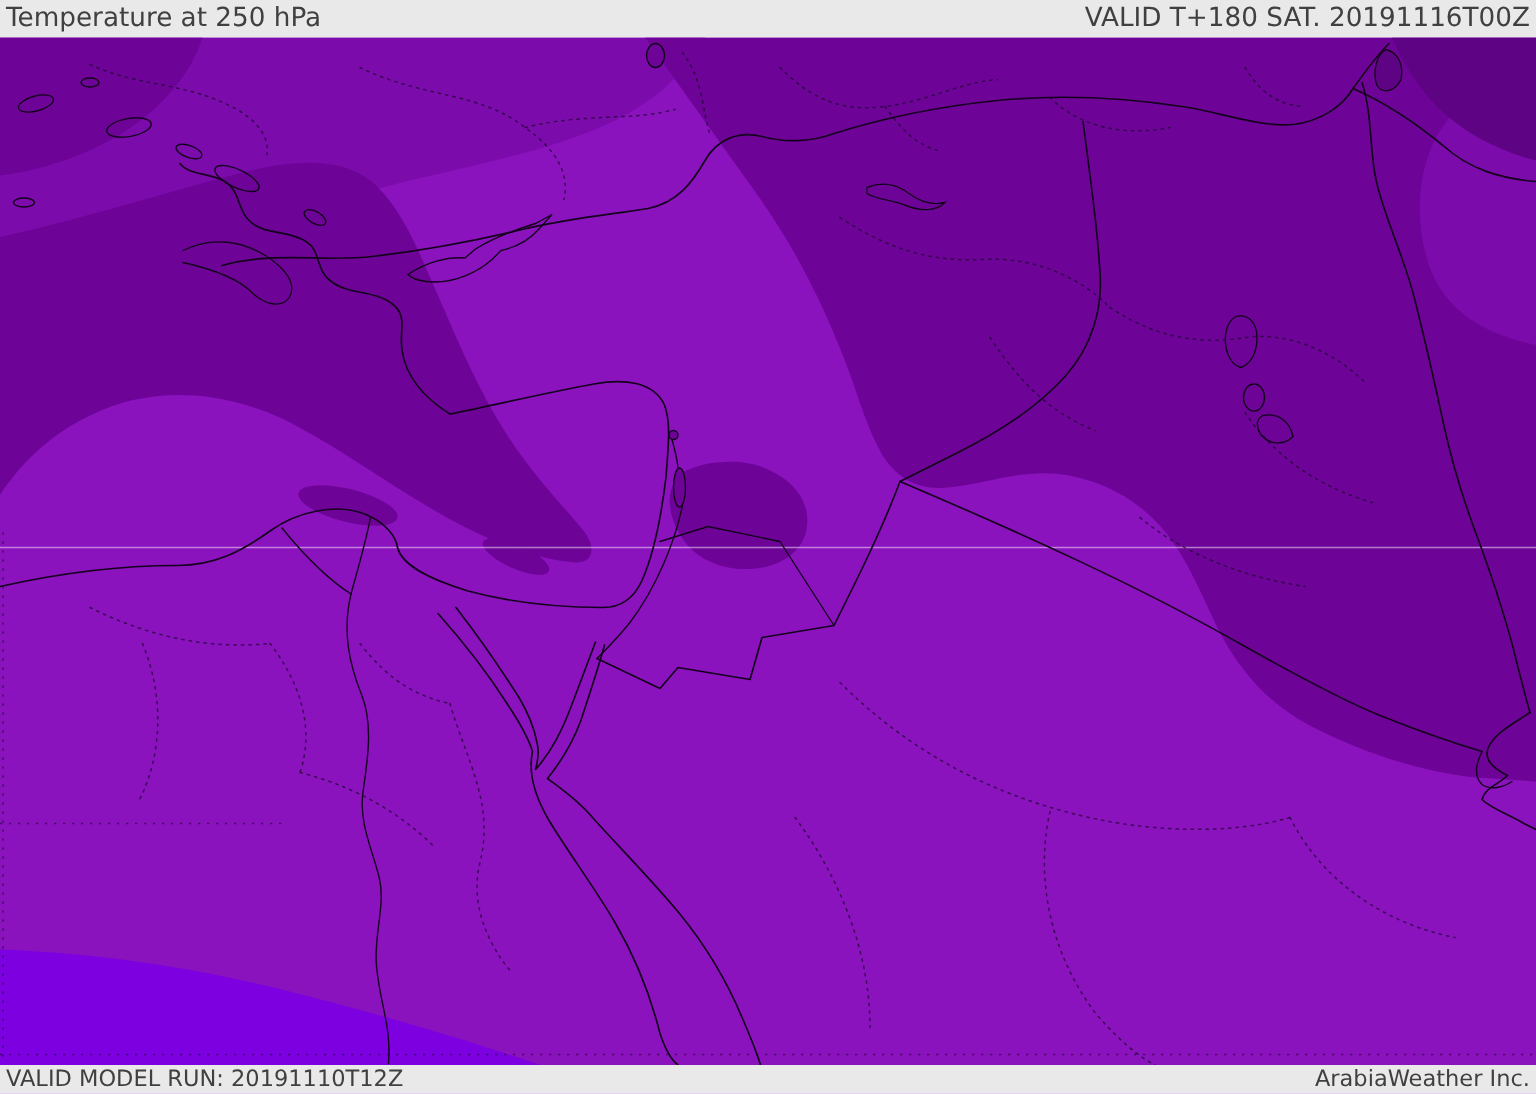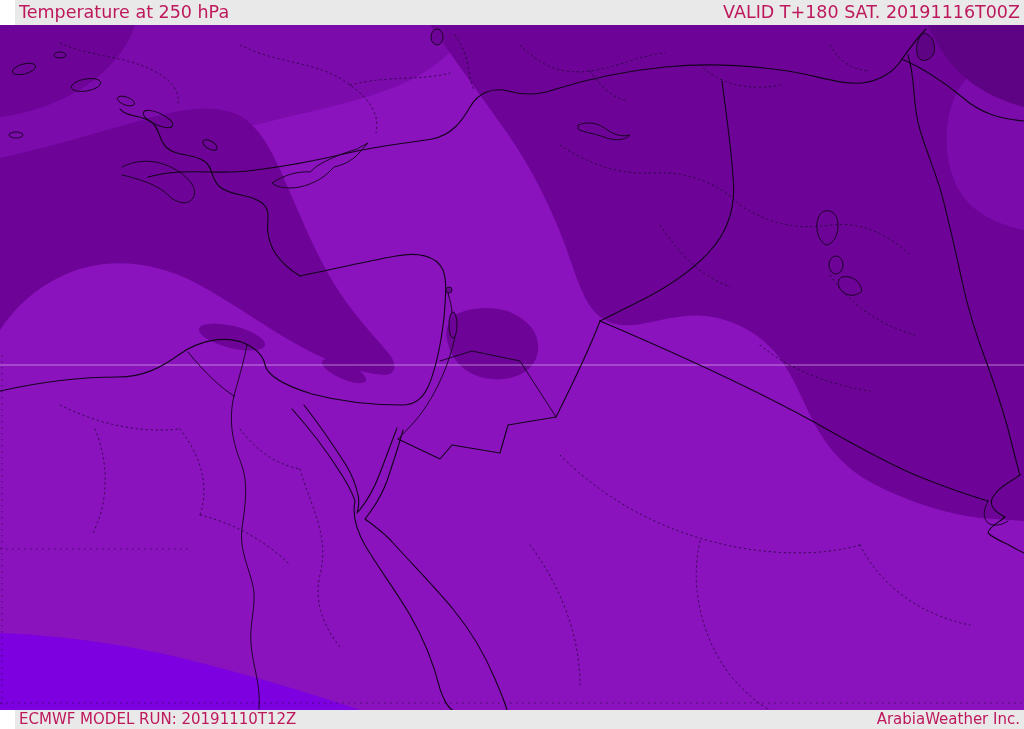--- a/index.html
+++ b/index.html
@@ -3,23 +3,23 @@
 <meta charset="utf-8">
 <style>
   html,body{margin:0;padding:0;background:#ffffff;}
   .screen{
     width:1024px;height:729px;
     font-family:"DejaVu Sans","Liberation Sans",sans-serif;
     display:flex;flex-direction:column;overflow:hidden;
     position:relative;
   }
   .bar{
-    background:#e9e9e9;color:#be185d;
+    background:#e9e9e9;color:#404040;
     display:flex;justify-content:space-between;align-items:flex-start;
-    box-sizing:border-box;padding:0 4px;flex:0 0 auto;margin-left:15px;
+    box-sizing:border-box;padding:0 4px;flex:0 0 auto;
   }
   .bar.top{height:25px;font-size:17.5px;line-height:25px;}
   .bar.bottom{height:19px;font-size:15px;line-height:19px;}
   .bar .lbl{white-space:nowrap;}
   .mapwrap{flex:1 1 auto;position:relative;line-height:0;}
   svg{display:block;}
   .coast{fill:none;stroke:#14001c;stroke-width:1.1;stroke-linejoin:round;stroke-linecap:round;}
   .coast-thin{fill:none;stroke:#14001c;stroke-width:0.9;stroke-linejoin:round;stroke-linecap:round;}
   .admin{fill:none;stroke:rgba(22,4,38,0.68);stroke-width:1;stroke-dasharray:1.5,3.5;stroke-linecap:round;}
   .gratic-dot{fill:none;stroke:rgba(20,2,35,0.55);stroke-width:1;stroke-dasharray:1.5,4.5;}
@@ -134,17 +134,17 @@
         <path class="admin" d="M 180,404 C 200,430 210,460 200,490"></path>
         <path class="admin" d="M 95,404 C 110,440 108,480 92,510"></path>
         <path class="admin" d="M 200,490 C 240,500 270,520 290,540"></path>
         <path class="admin" d="M 240,404 C 260,430 280,440 300,444"></path>
         <path class="admin" d="M 300,444 C 310,480 330,510 320,550 C 314,574 322,600 340,622"></path>
       </g>
     </svg>
   </div>
 
   <div class="bar bottom">
-    <span class="lbl">ECMWF MODEL RUN: 20191110T12Z</span>
+    <span class="lbl">VALID MODEL RUN: 20191110T12Z</span>
     <span class="lbl">ArabiaWeather Inc.</span>
   </div>
 
 </div>
 
 </body></html>

